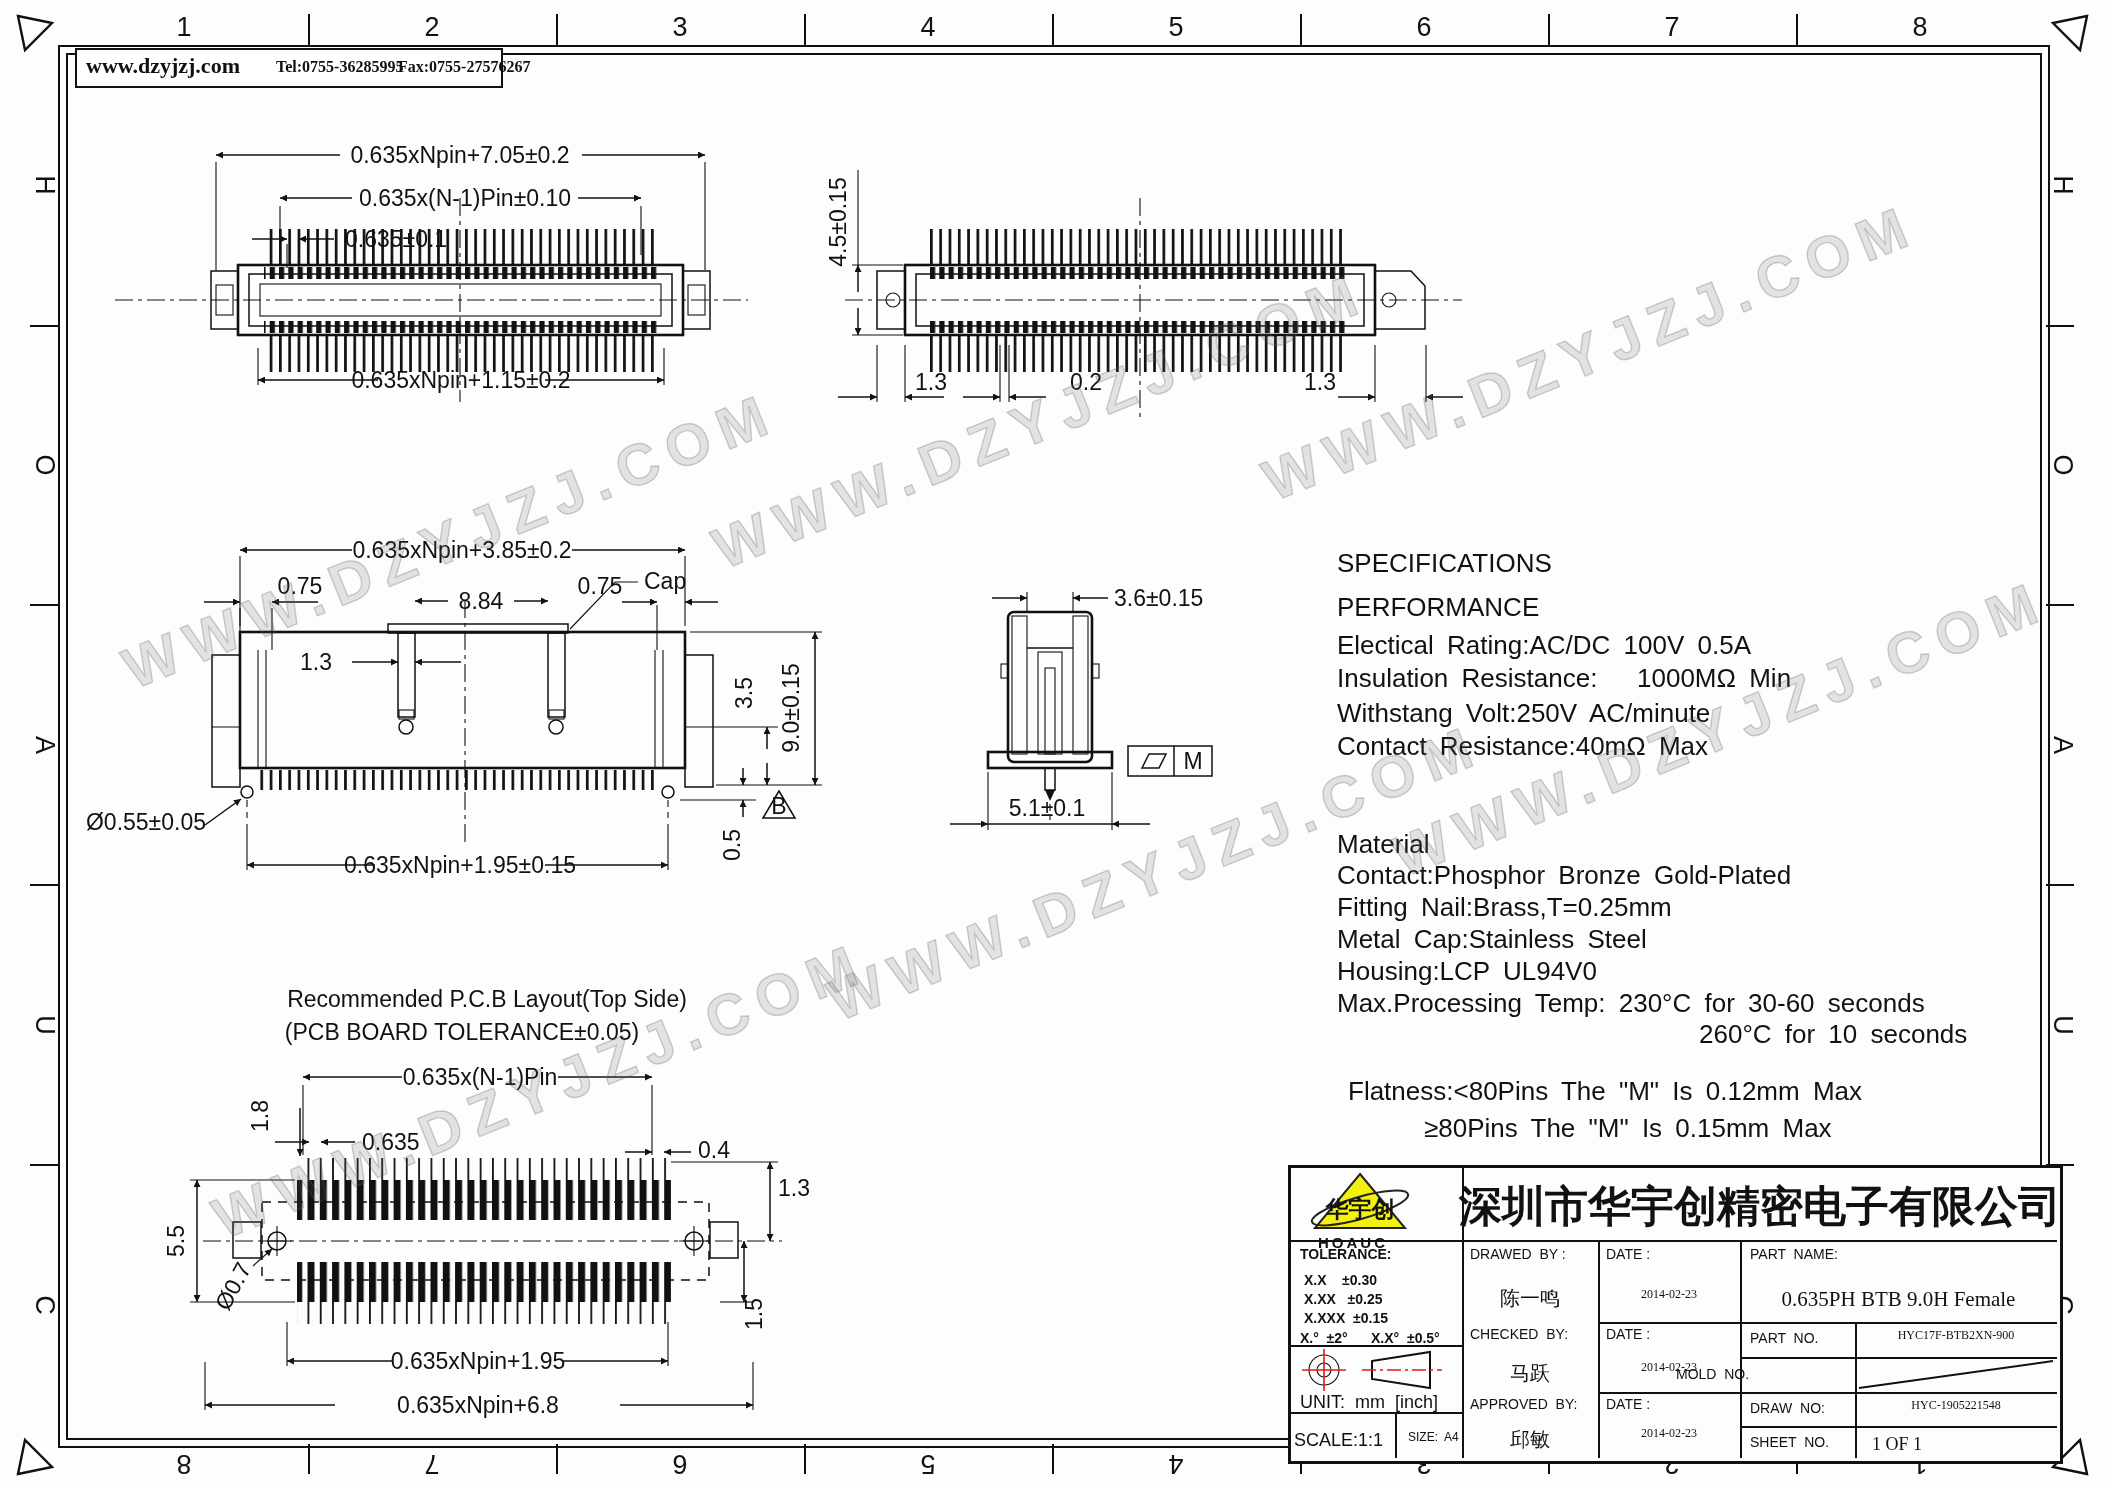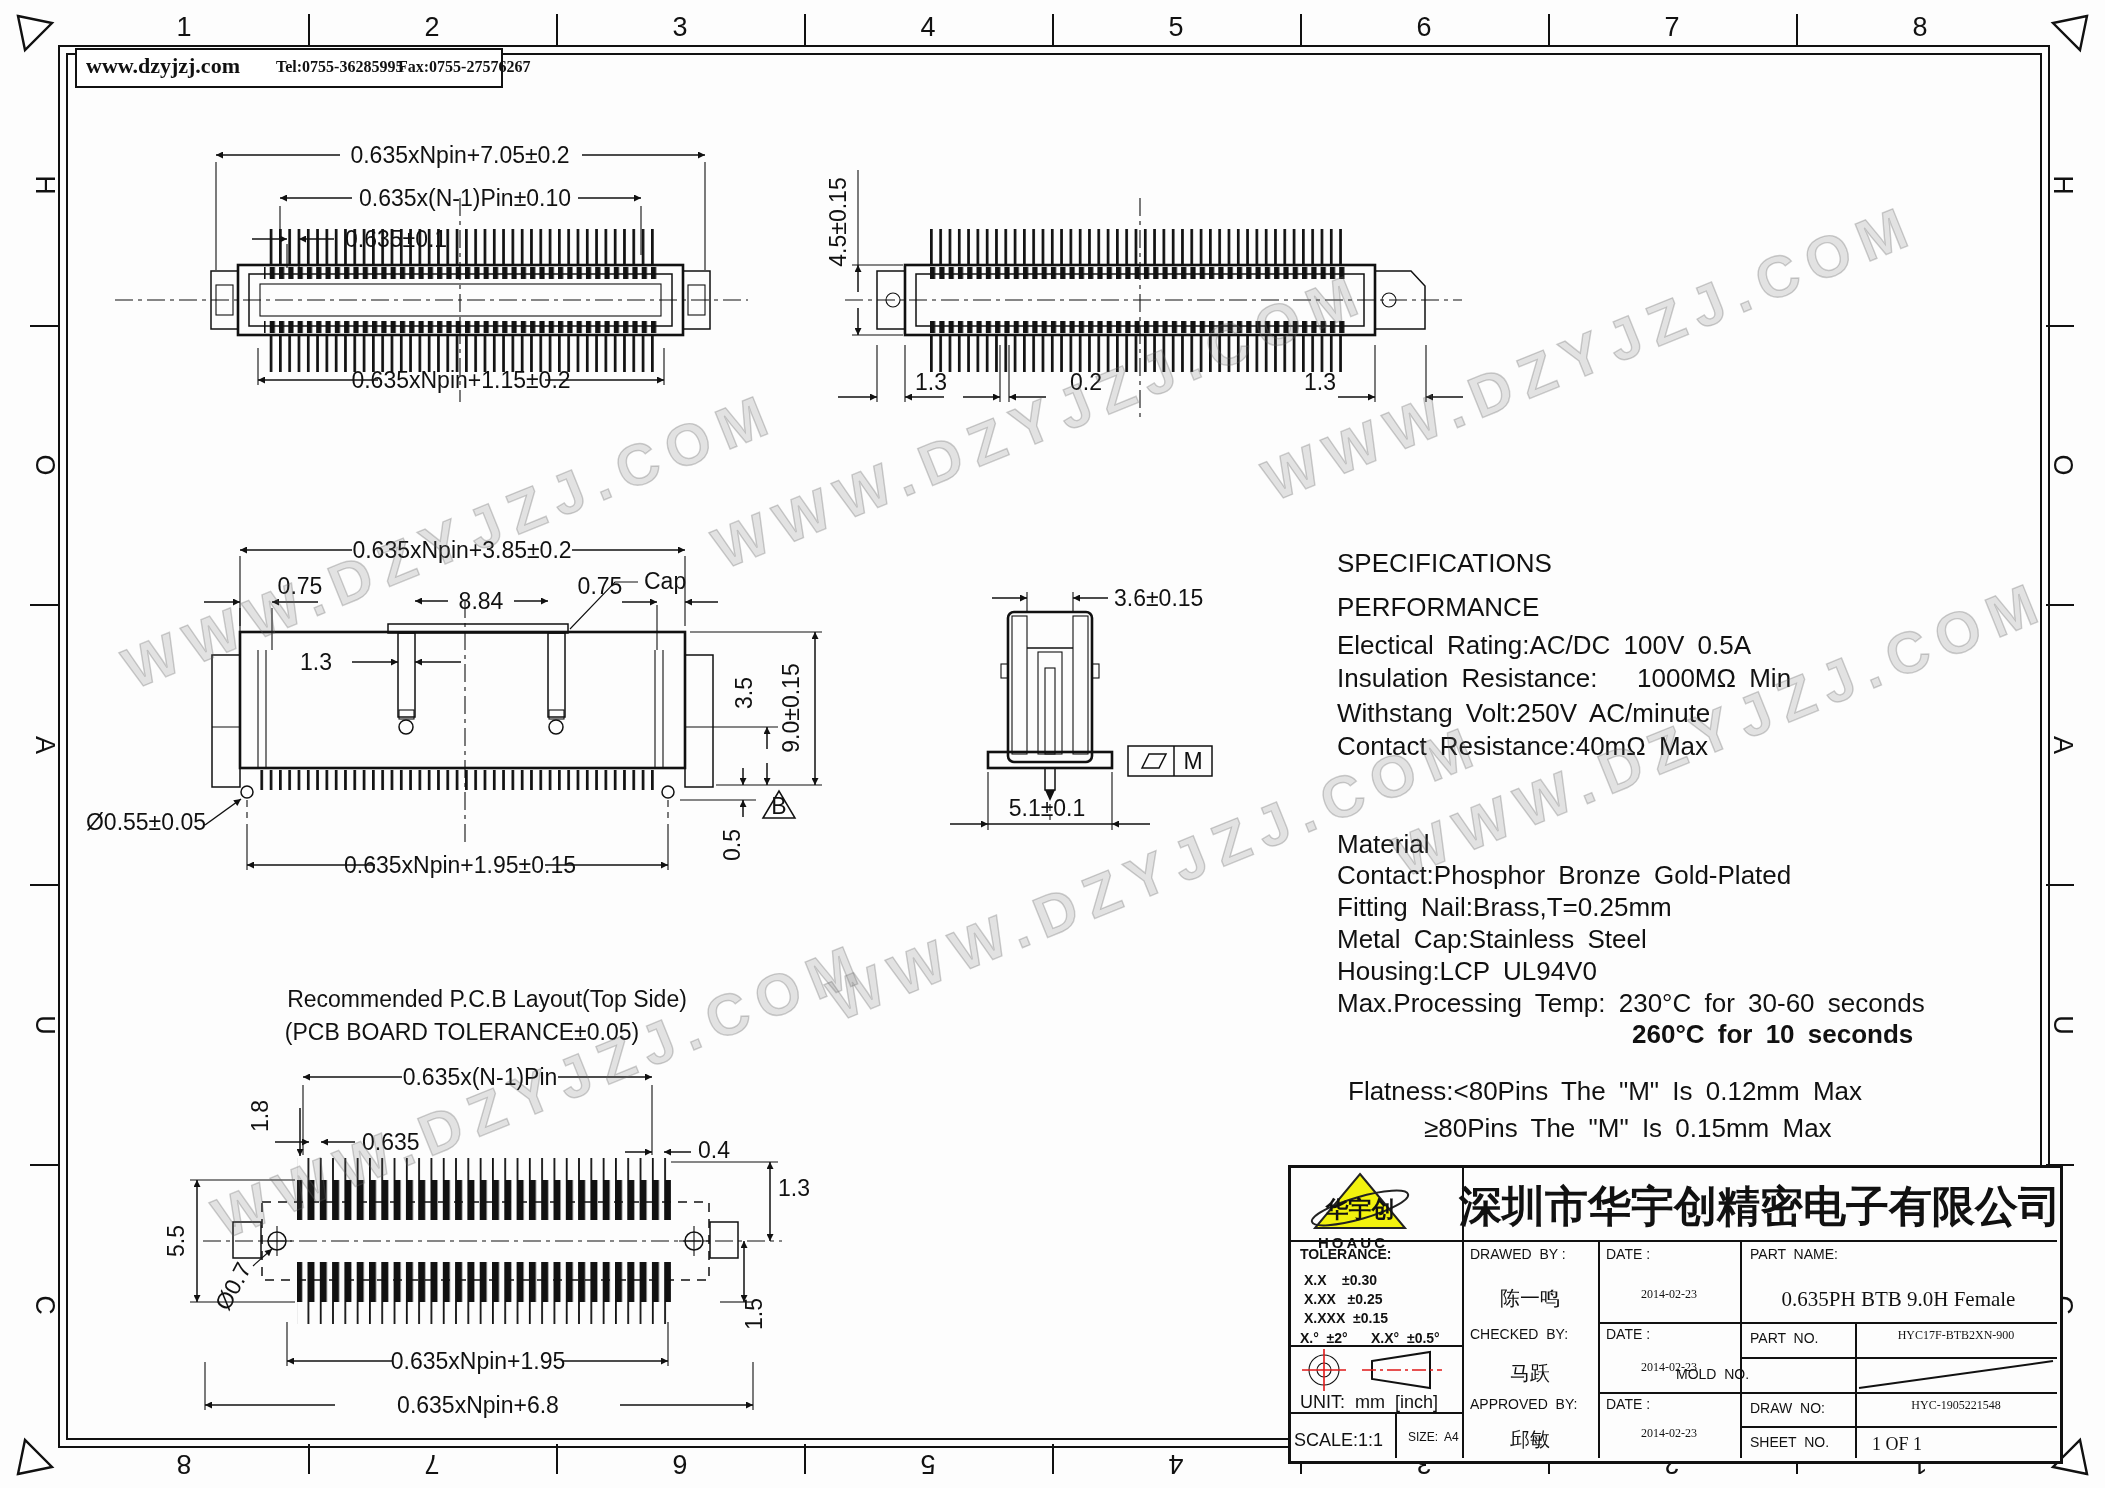--- a/index.html
+++ b/index.html
@@ -362,21 +362,21 @@
   <div class="spec" style="left:1337px;top:630px;">Electical Rating:AC/DC 100V 0.5A</div>
   <div class="spec" style="left:1337px;top:663px;">Insulation Resistance:   1000MΩ Min</div>
   <div class="spec" style="left:1337px;top:698px;">Withstang Volt:250V AC/minute</div>
   <div class="spec" style="left:1337px;top:731px;">Contact Resistance:40mΩ Max</div>
   <div class="spec" style="left:1337px;top:829px;">Material</div>
   <div class="spec" style="left:1337px;top:860px;">Contact:Phosphor Bronze Gold-Plated</div>
   <div class="spec" style="left:1337px;top:892px;">Fitting Nail:Brass,T=0.25mm</div>
   <div class="spec" style="left:1337px;top:924px;">Metal Cap:Stainless Steel</div>
   <div class="spec" style="left:1337px;top:956px;">Housing:LCP UL94V0</div>
   <div class="spec" style="left:1337px;top:988px;">Max.Processing Temp: 230°C for 30-60 seconds</div>
-  <div class="spec" style="left:1632px;top:1019px;font-weight:bold;">260°C for 10 seconds</div>
+  <div class="spec" style="left:1699px;top:1019px;">260°C for 10 seconds</div>
   <div class="spec" style="left:1348px;top:1076px;">Flatness:&lt;80Pins The "M" Is 0.12mm Max</div>
   <div class="spec" style="left:1424px;top:1113px;">≥80Pins The "M" Is 0.15mm Max</div>
 
   <div class="box" style="left:1288px;top:1165px;width:769px;height:293px;border-width:3px;background:#fdfdfd;z-index:50;"></div>
   <div style="position:absolute;left:1288px;top:1165px;width:769px;height:293px;z-index:51;">
 
     <div class="ln" style="left:174px;top:0;width:2px;height:293px;"></div>
     <div class="ln" style="left:0;top:75px;width:769px;height:2px;"></div>
     <div class="ln" style="left:310px;top:75px;width:2px;height:218px;"></div>
     <div class="ln" style="left:452px;top:75px;width:2px;height:218px;"></div>

